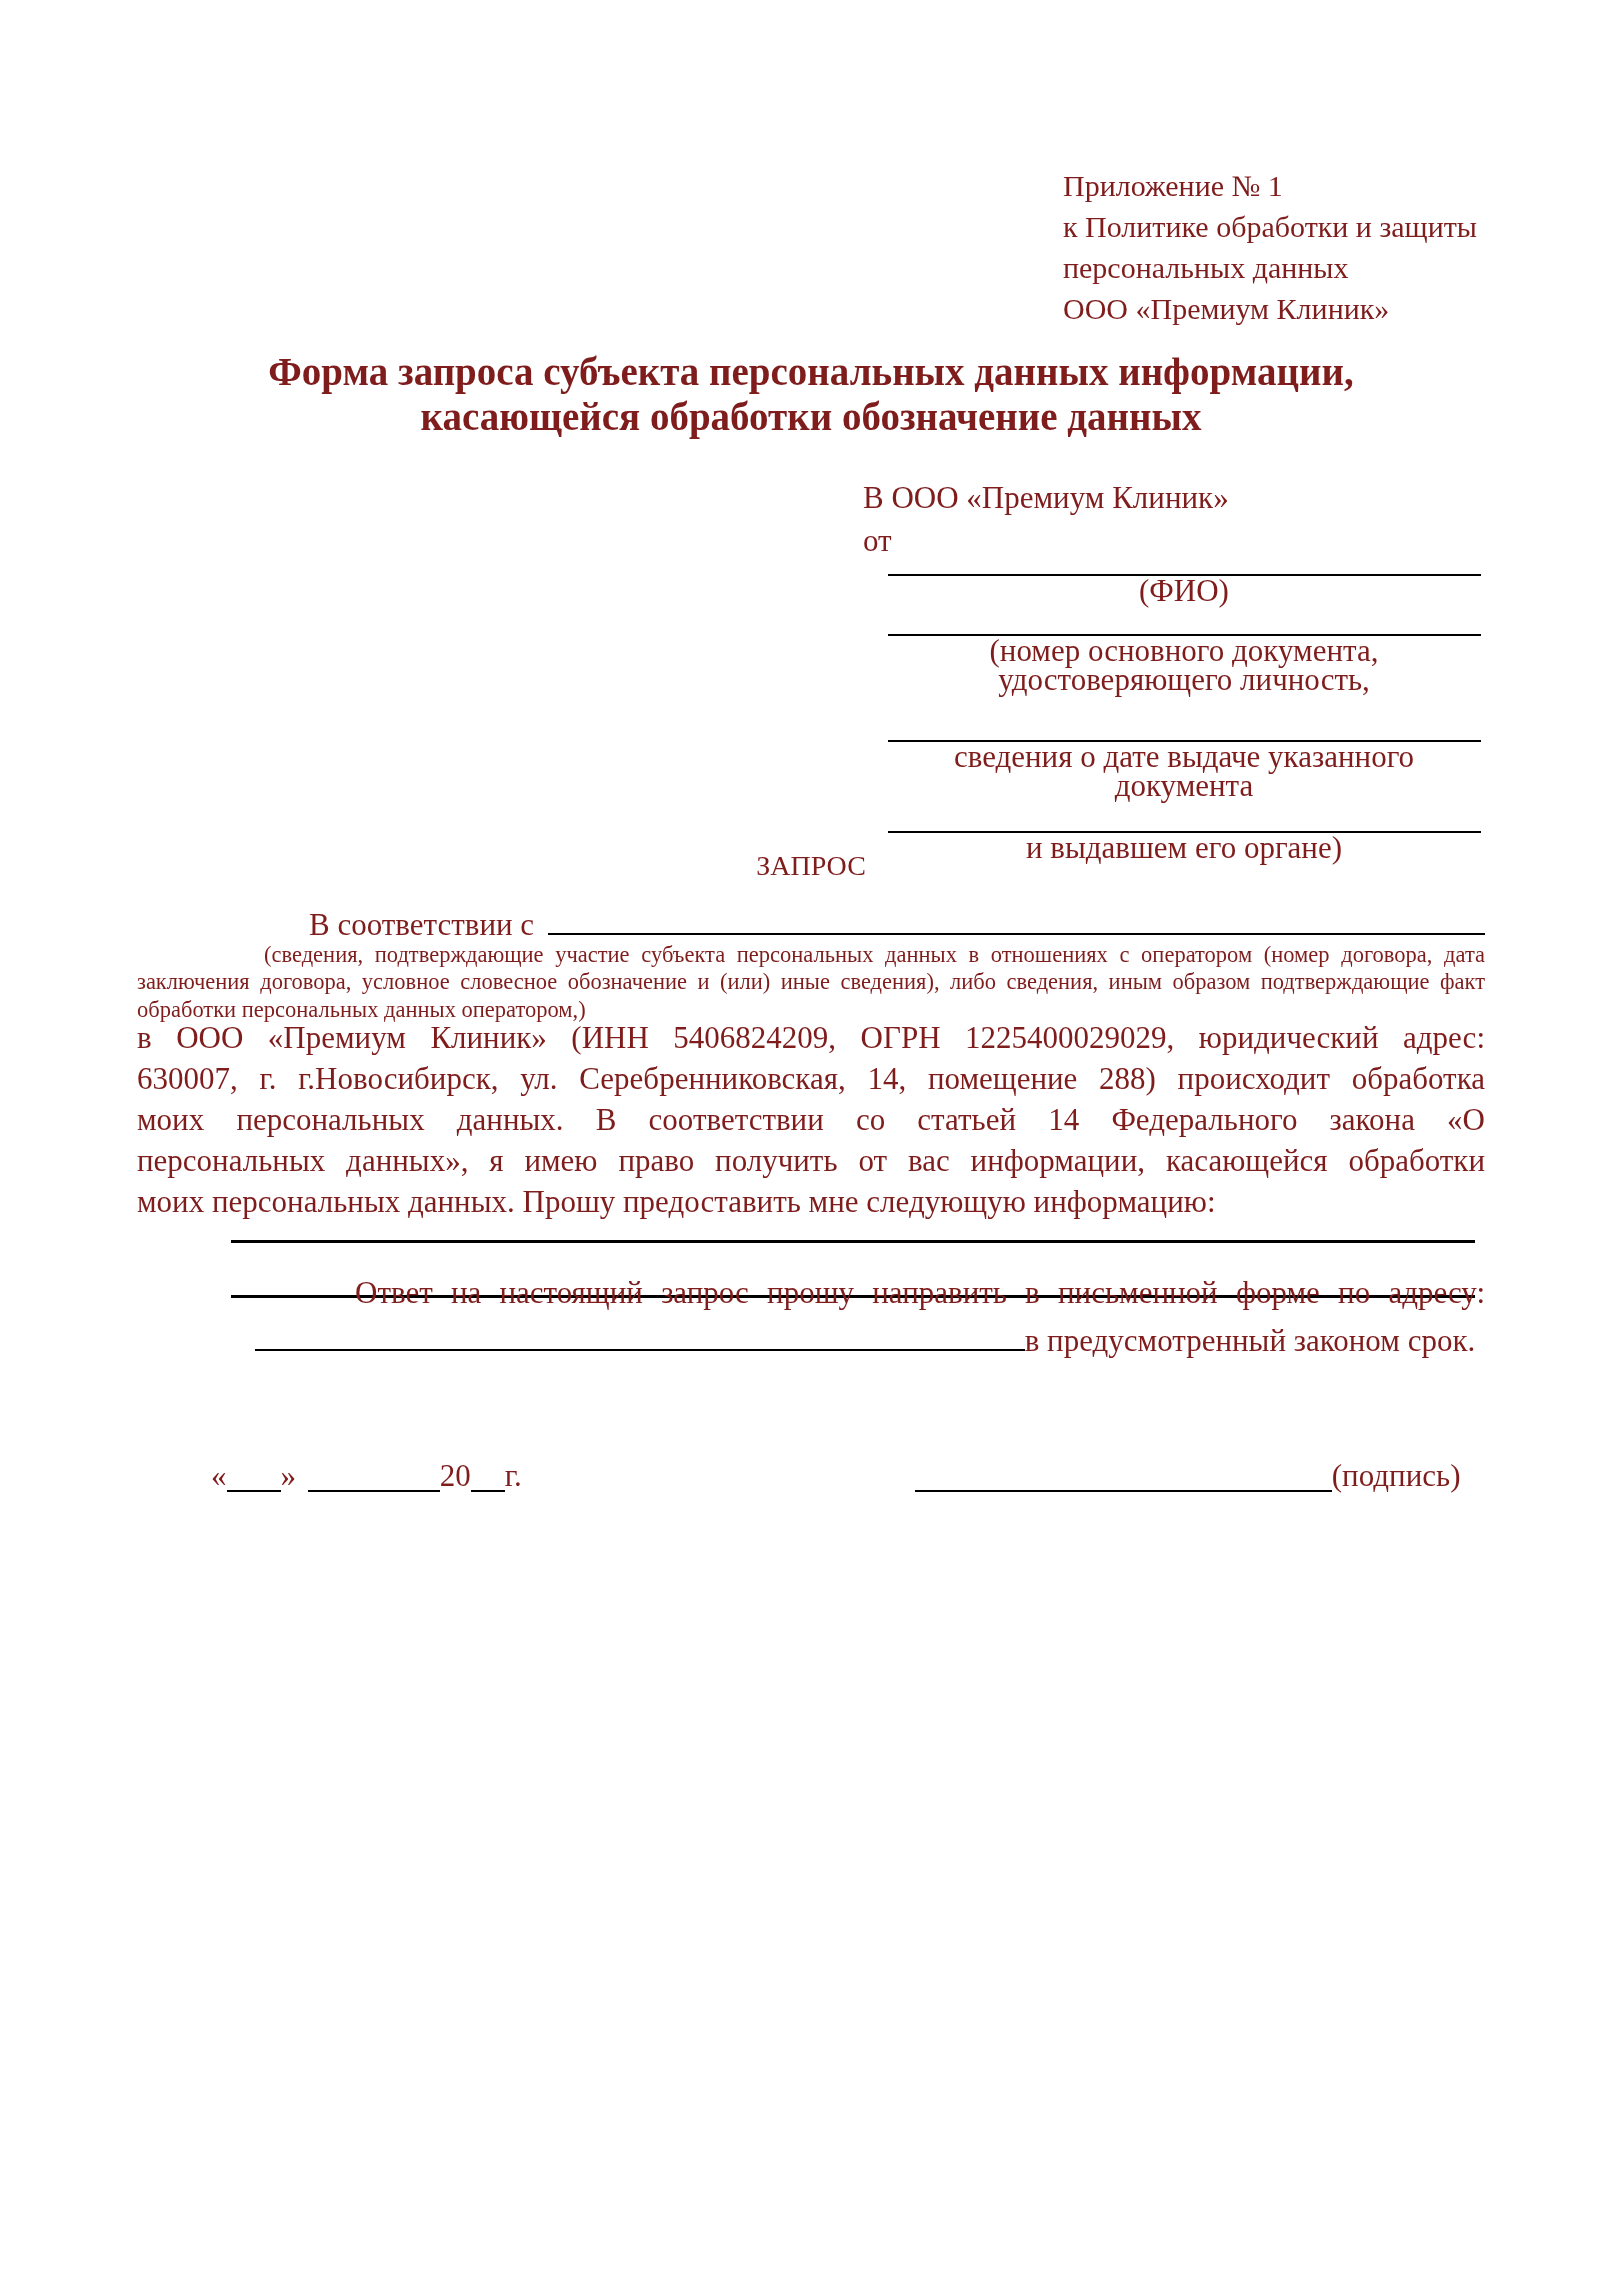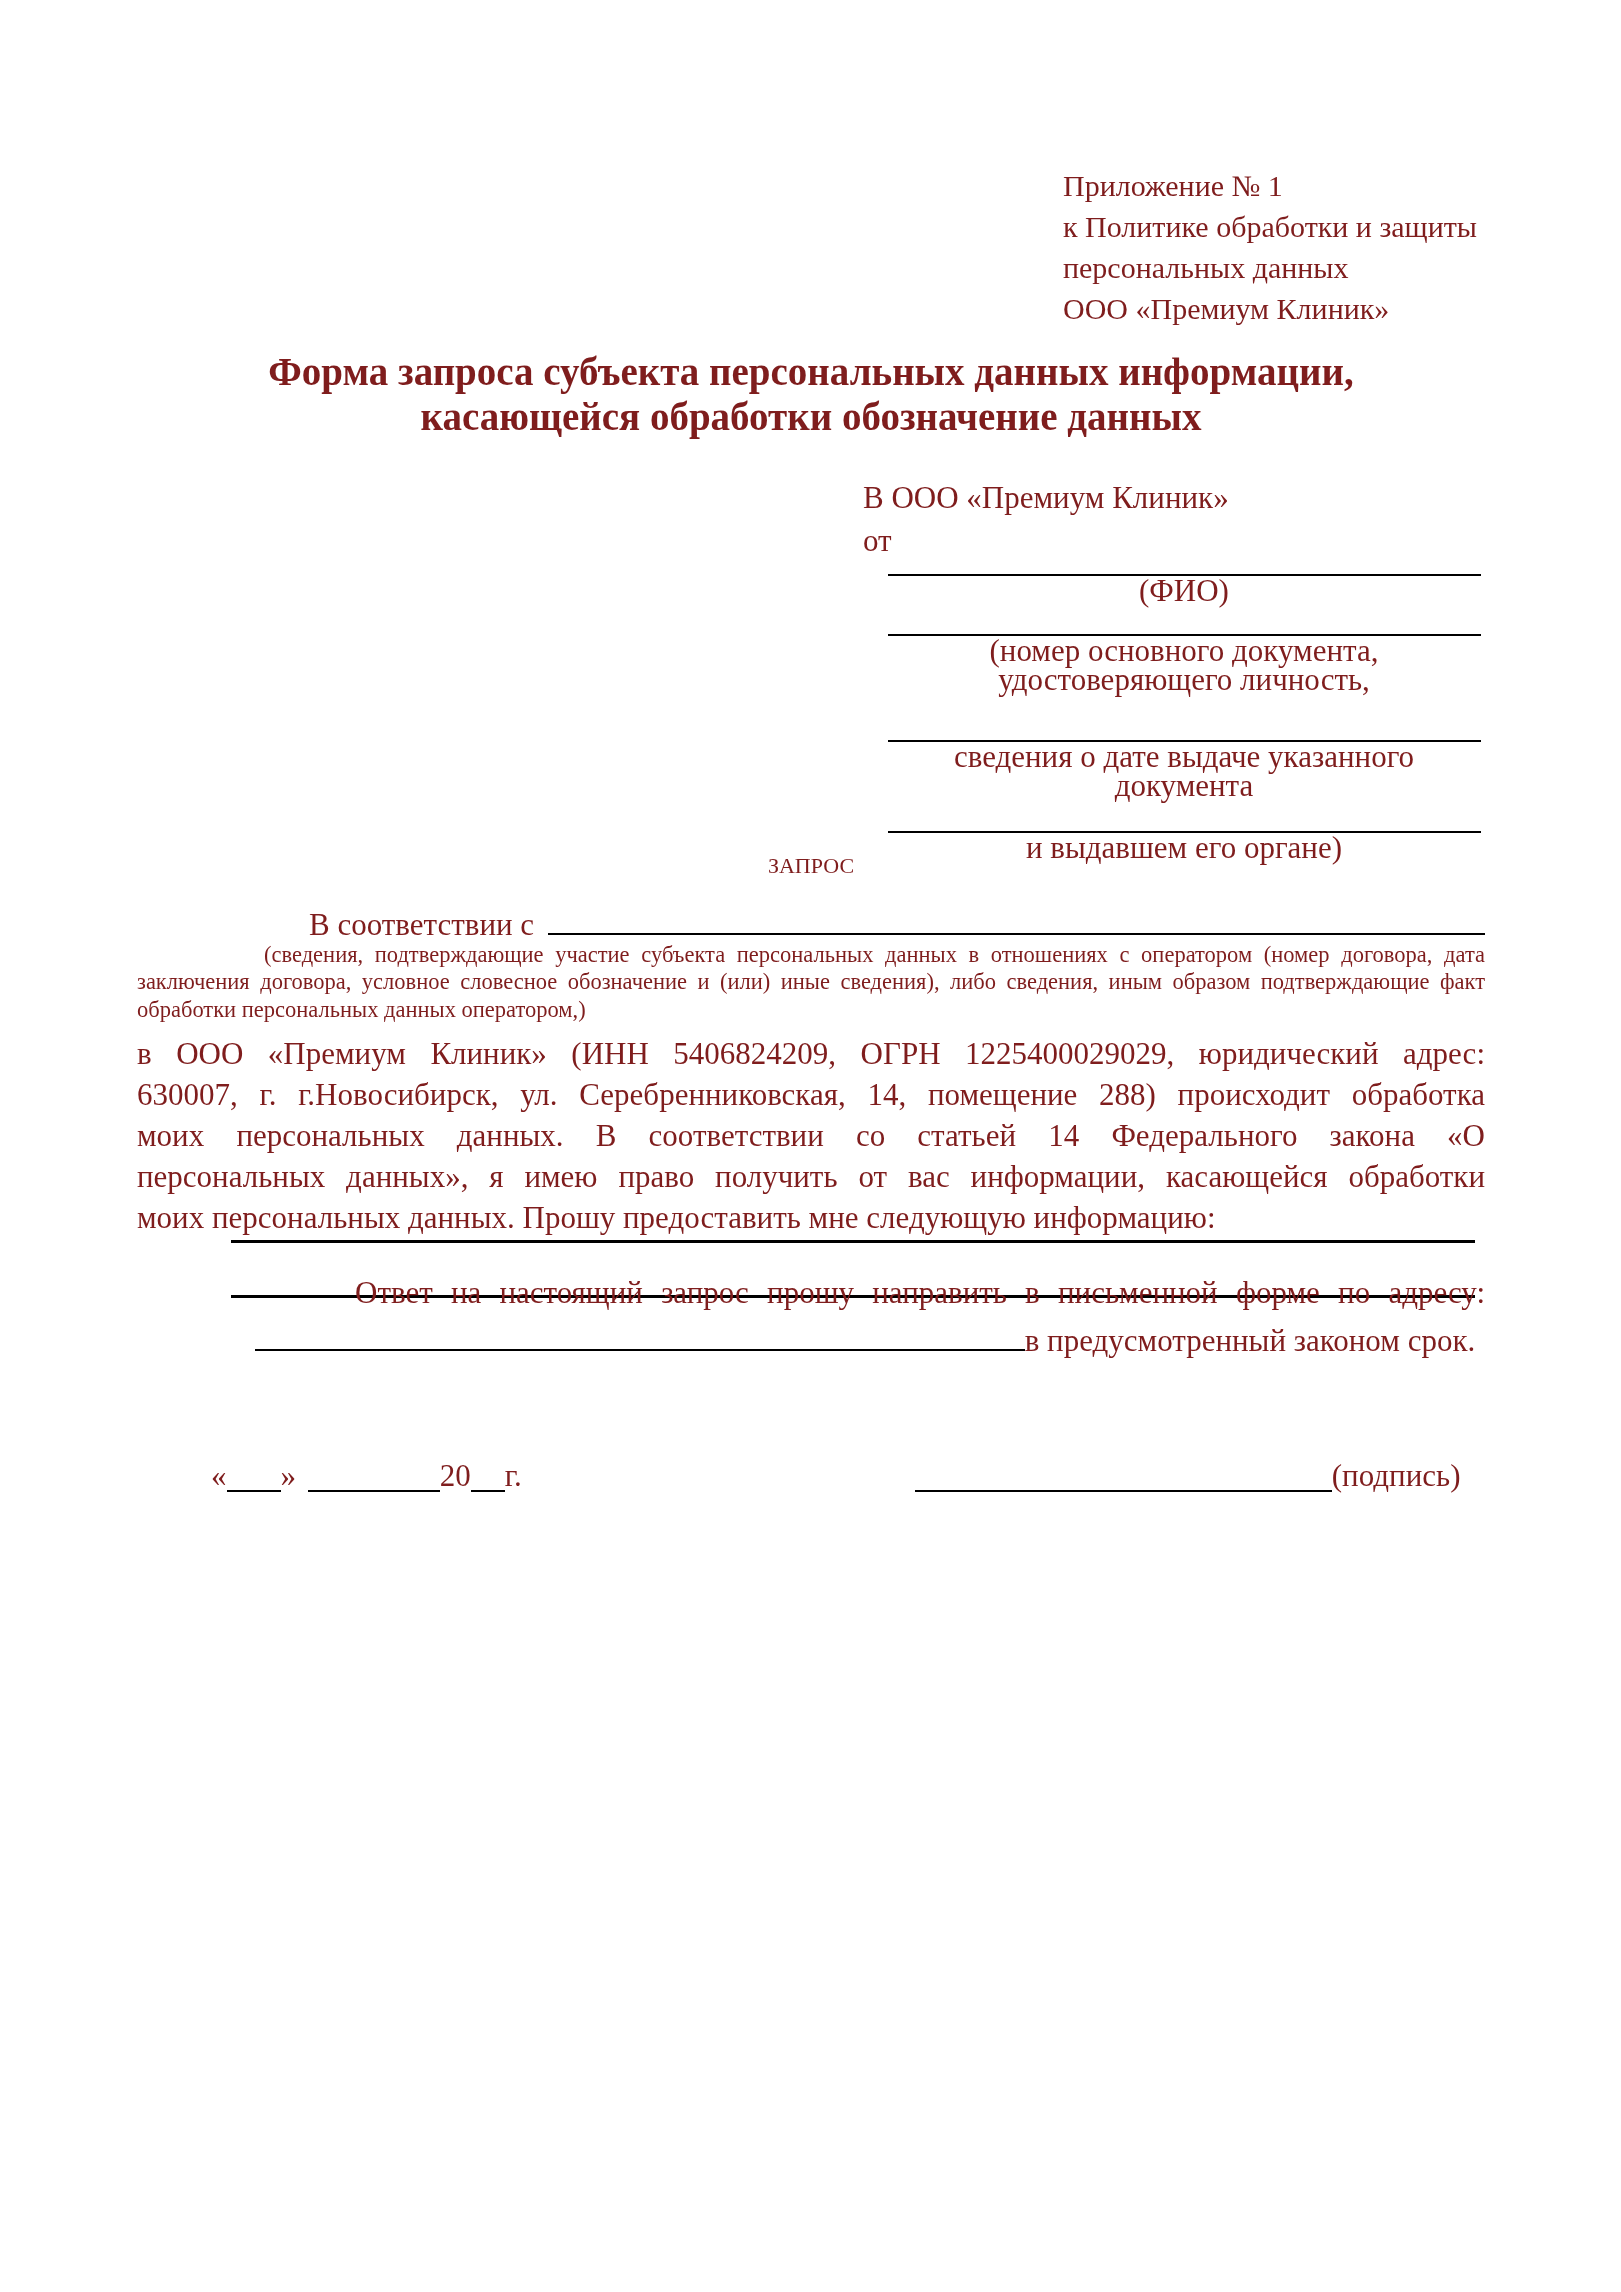--- a/index.html
+++ b/index.html
@@ -40,34 +40,34 @@
   .caption {
     margin-left: 24.5px; width: 593px;
     text-align: center; font-size: 31px; line-height: 29px;
   }
   .mt12 { margin-top: 11.8px; }
   .mt30 { margin-top: 29px; }
   .mt47 { margin-top: 46px; }
   .mt32 { margin-top: 31px; }
 
   
-  .req-heading { left: 137px; top: 845px; width: 1348px; text-align: center; font-size: 22px; }
+  .req-heading { left: 137px; top: 845px; width: 1348px; text-align: center; font-size: 28px; }
 
   
   .lead { left: 137px; top: 898px; width: 1348px; display: flex; align-items: baseline; line-height: 43px; }
   .lead .indent { width: 172px; flex: 0 0 auto; }
   .lead .fill { flex: 1 1 auto; border-bottom: 2.9px solid #000; height: 35px; margin-left: 13.7px; }
 
   
   .footnote { left: 137px; top: 941px; width: 1348px; font-size: 22.5px; line-height: 27.4px; }
   .jline { text-align: justify; text-align-last: justify; }
   .fn-first { text-indent: 127px; }
 
   
-  .bodypar { left: 137px; top: 1017px; width: 1348px; margin-top: 16px; }
+  .bodypar { left: 137px; top: 1017px; width: 1348px; }
   .bodypar div { line-height: 41px; }
 
   
   .blank-rule { left: 231px; width: 1244px; height: 0; border-bottom: 3.9px solid #000; }
   .blank1 { top: 1240px; }
   .blank2 { top: 1295px; }
 
   
   .answer { left: 137px; top: 1271px; width: 1348px; }
   .answer .l1 { text-indent: 218px; line-height: 43px; }

